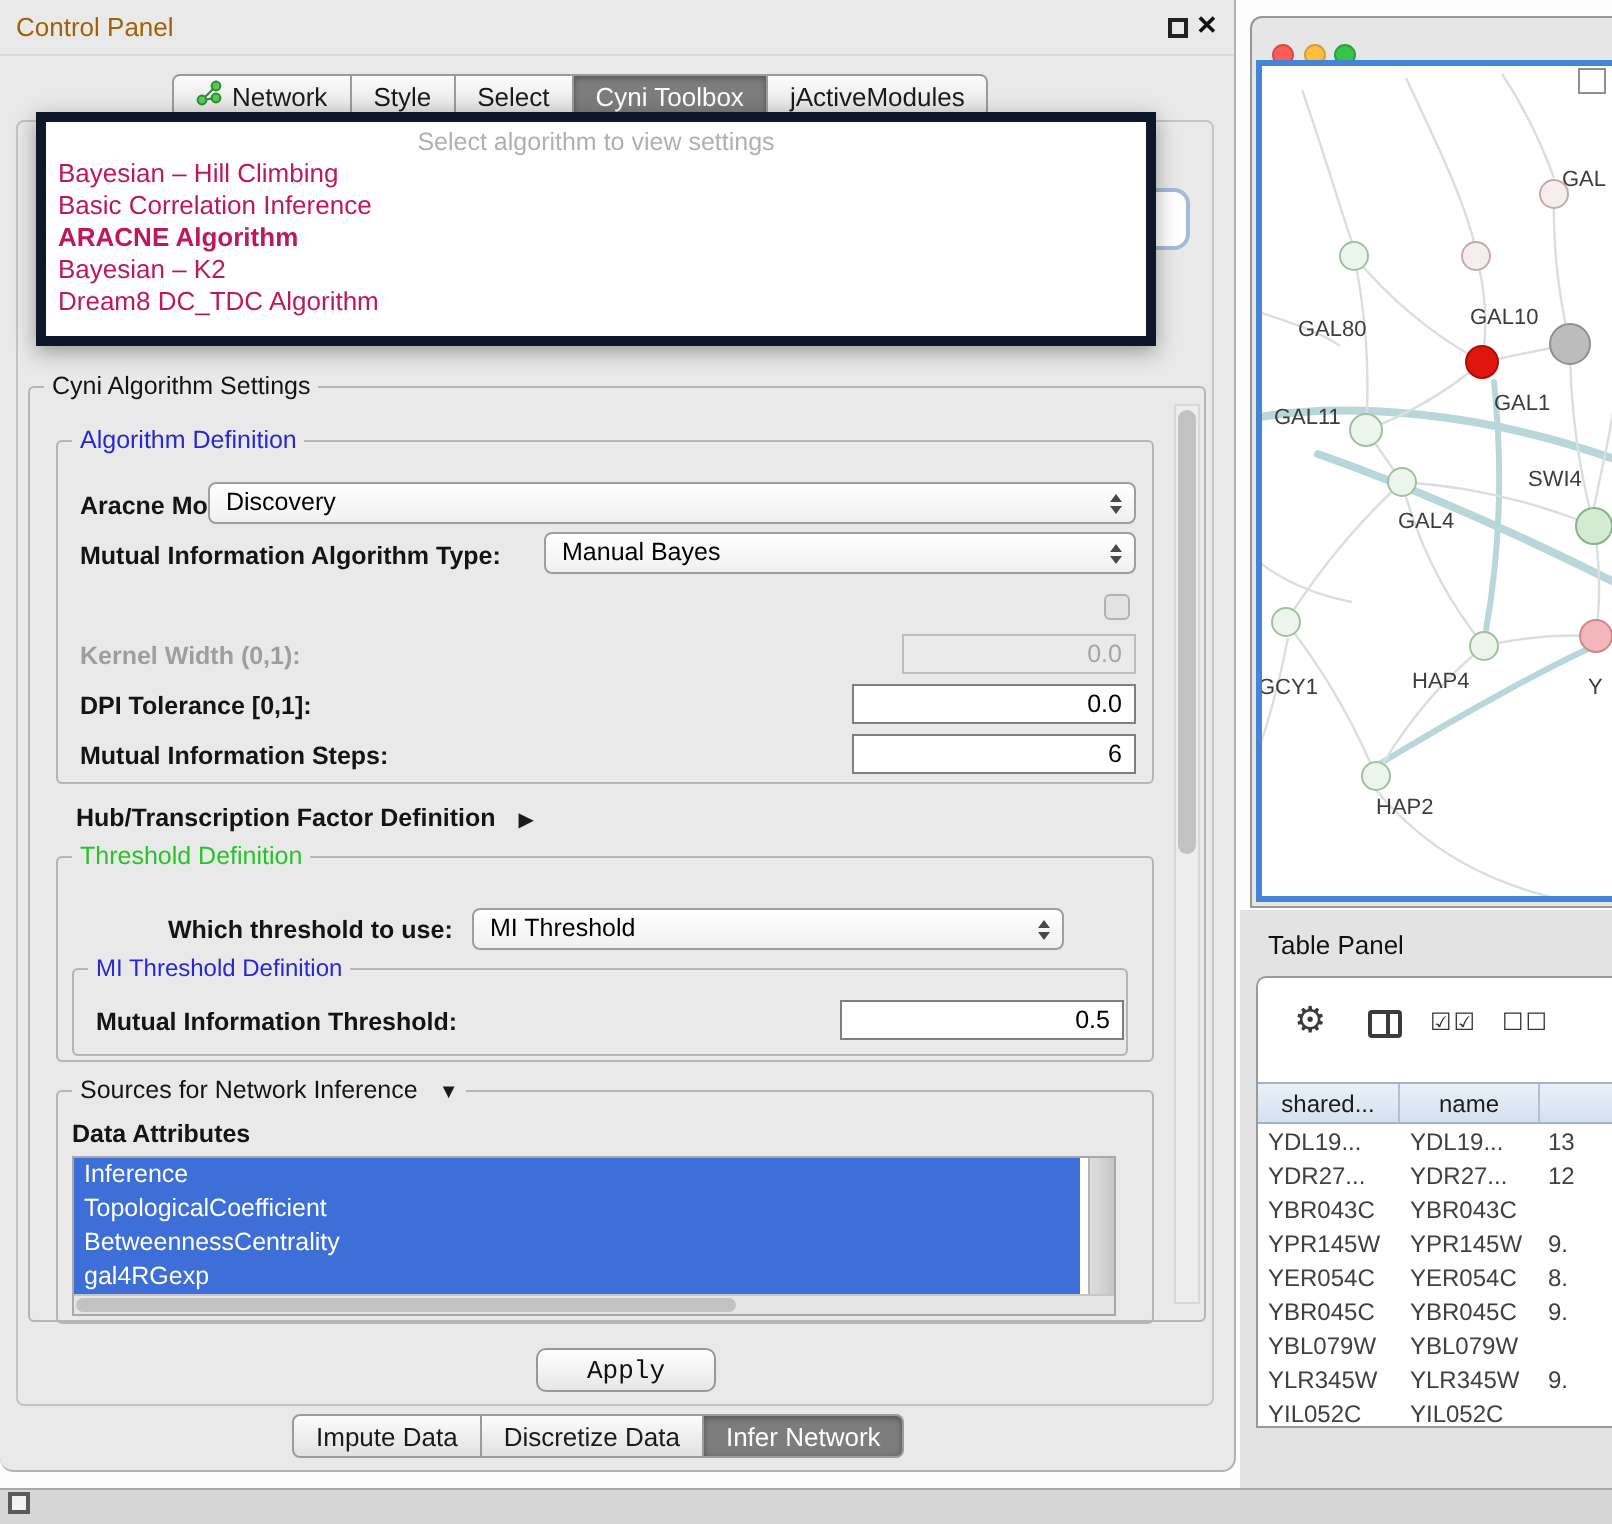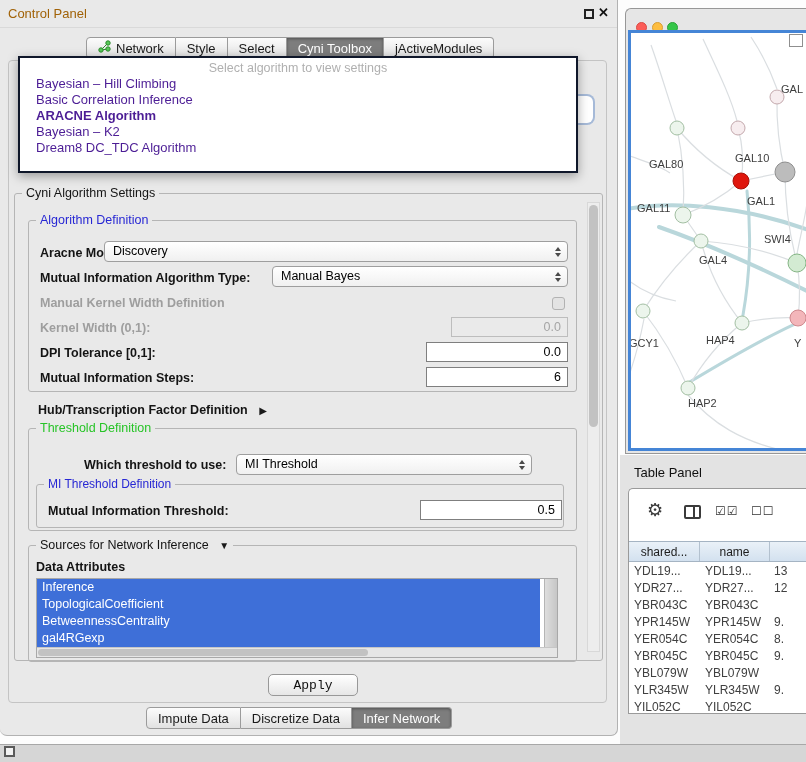--- a/index.html
+++ b/index.html
@@ -24,23 +24,23 @@
   .seg{display:flex;align-items:center;gap:5px;padding:0 11px;font-size:13px;color:#1a1a1a;background:linear-gradient(#fcfcfc,#e1e1e1);border:1px solid #9b9b9b;border-left:none;white-space:nowrap}
   .seg.first{border-left:1px solid #9b9b9b;border-radius:4px 0 0 4px}
   .seg.last{border-radius:0 4px 4px 0}
   .seg.active{background:#7d7d7d;color:#fff;box-shadow:inset 0 1px 3px rgba(0,0,0,.35)}
 
   
   #tab-content-panel{position:absolute;left:8px;top:60px;width:599px;height:643px;border:1px solid #c4c4c4;border-radius:4px}
   #combo-fragment{position:absolute;left:576px;top:94px;width:19px;height:31px;border:2px solid #a6bad8;border-left:none;border-radius:0 8px 8px 0;background:#fff;z-index:2}
 
   
-  #algo-dropdown{position:absolute;left:18px;top:56px;width:560px;height:117px;background:#fff;border:2px solid #0f172a;box-shadow:0 3px 10px rgba(0,0,0,.35);z-index:10;padding-top:2px}
+  #algo-dropdown{position:absolute;left:18px;top:56px;width:560px;height:117px;background:#fff;border:5px solid #0f172a;box-shadow:0 3px 10px rgba(0,0,0,.35);z-index:10;padding-top:2px}
   .dd-header{height:16px;line-height:16px;text-align:center;font-size:12.5px;color:#b0b0b0}
-  .dd-item{height:16px;line-height:16px;padding-left:16px;font-size:13px;color:#4c1d95}
+  .dd-item{height:16px;line-height:16px;padding-left:6px;font-size:13px;color:#be185d}
   .dd-item.dd-sel{font-weight:bold}
 
   
   .group{position:absolute;border:1px solid #b5b5b5;border-radius:3px}
   .legend{position:absolute;background:#e9e9e9;padding:0 4px;font-size:12.5px;color:#141414;z-index:2;white-space:nowrap}
   .legend.blue{color:#2727d4}
   .legend.green{color:#27c427}
 
   
   #settings-scroll{position:absolute;left:587px;top:202px;width:13px;height:450px;background:#ededed;border:1px solid #d8d8d8}
@@ -173,21 +173,20 @@
 
     <div class="bold-label" style="left:40px;top:271px">Mutual Information Algorithm Type:</div>
     <div class="combo" style="left:272px;top:266px;width:296px">
       <span>Manual Bayes</span>
       <span class="spin">
           <i class="u"></i>
           <i class="d"></i>
         </span>
     </div>
 
-    <div class="bold-label dis" style="left:40px;top:296px">Manual Kernel Width Definition</div>
     <span id="manual-kernel-checkbox"></span>
 
     <div class="bold-label dis" style="left:40px;top:321px">Kernel Width (0,1):</div>
     <input class="tfield" style="left: 451px; top: 317px; width: 117px;" disabled="" value="0.0">
 
     <div class="bold-label" style="left:40px;top:346px">DPI Tolerance [0,1]:</div>
     <input class="tfield" style="left: 426px; top: 342px; width: 142px;" value="0.0">
 
     <div class="bold-label" style="left:40px;top:371px">Mutual Information Steps:</div>
     <input class="tfield" style="left: 426px; top: 367px; width: 142px;" value="6">

